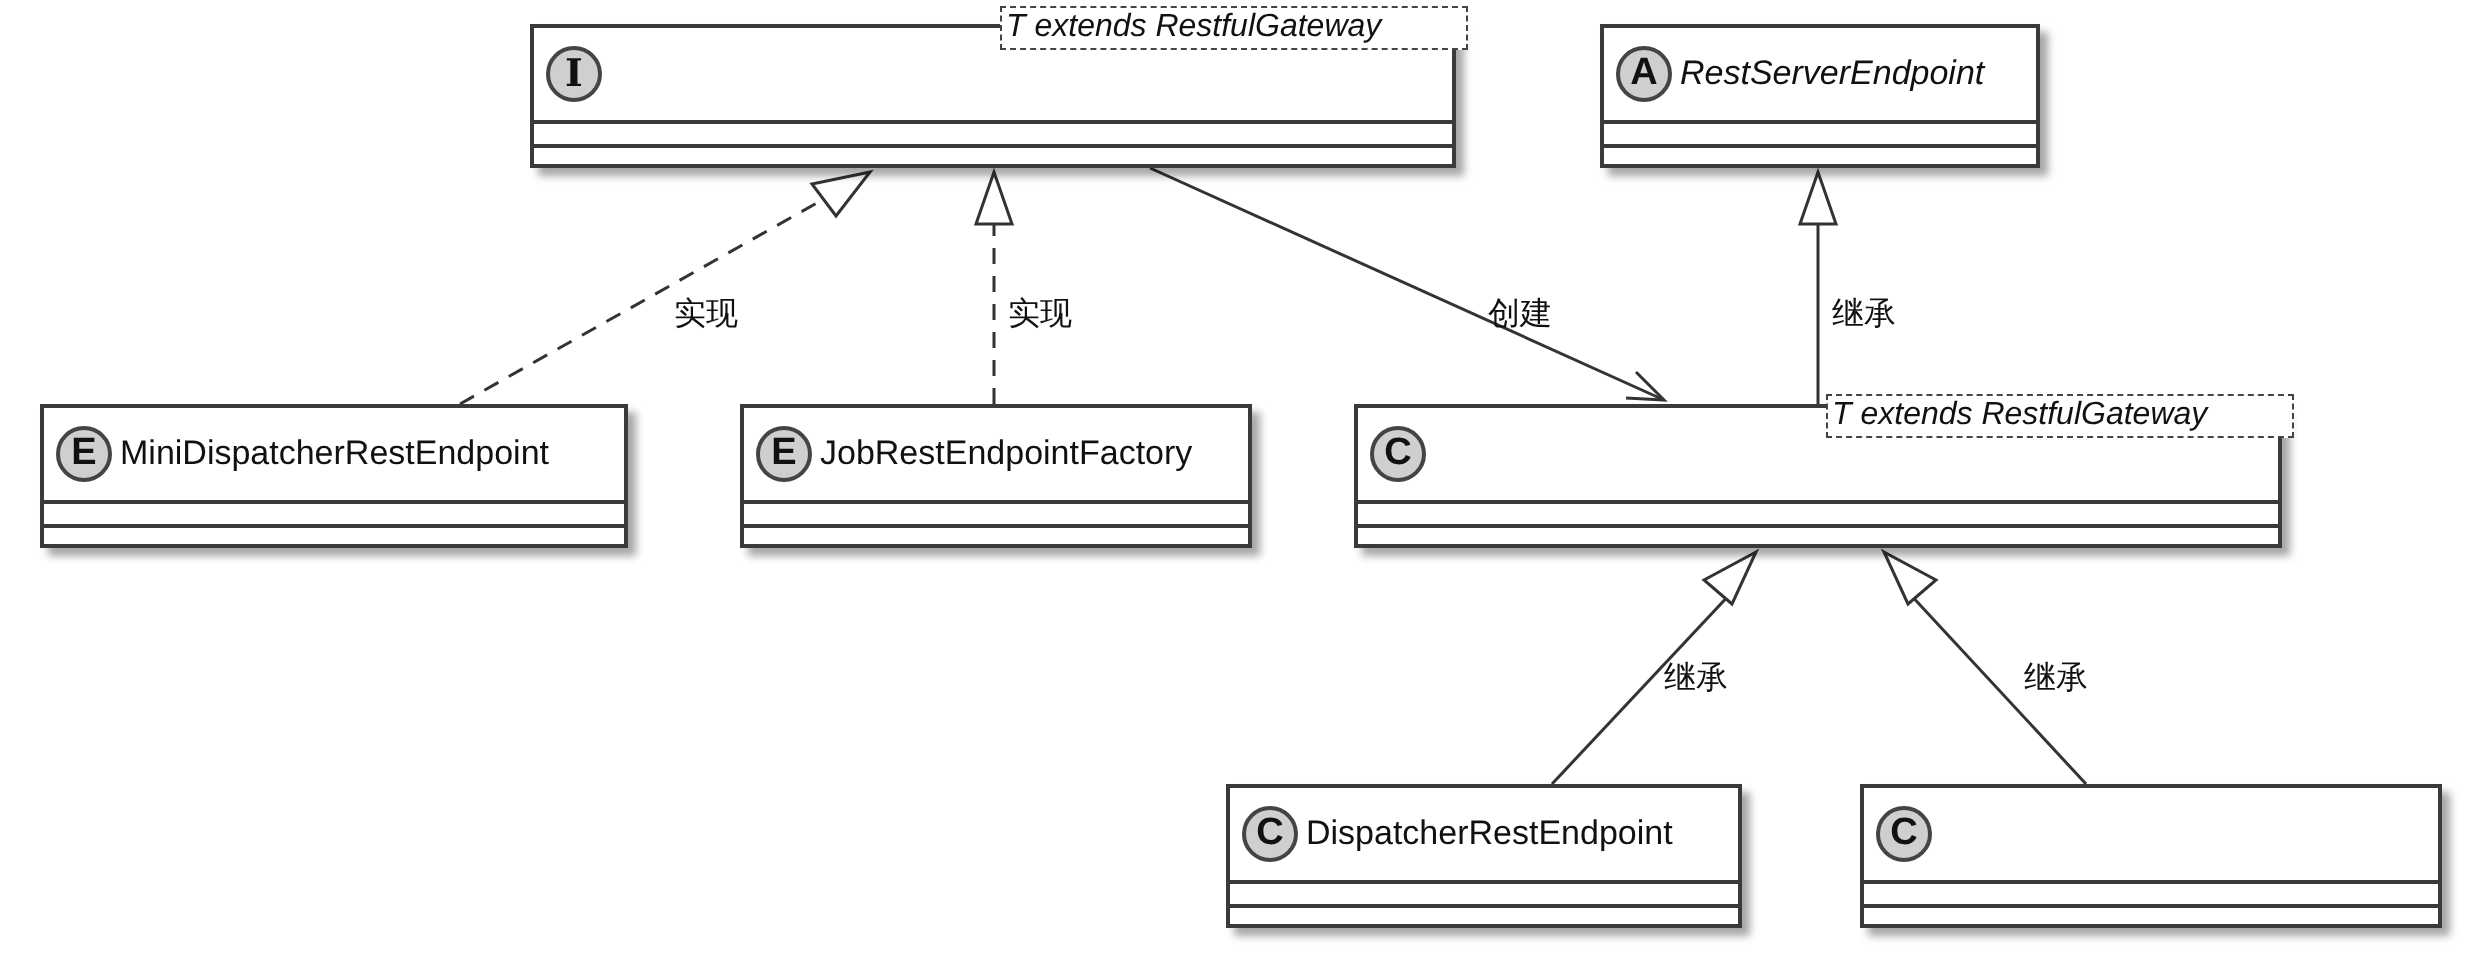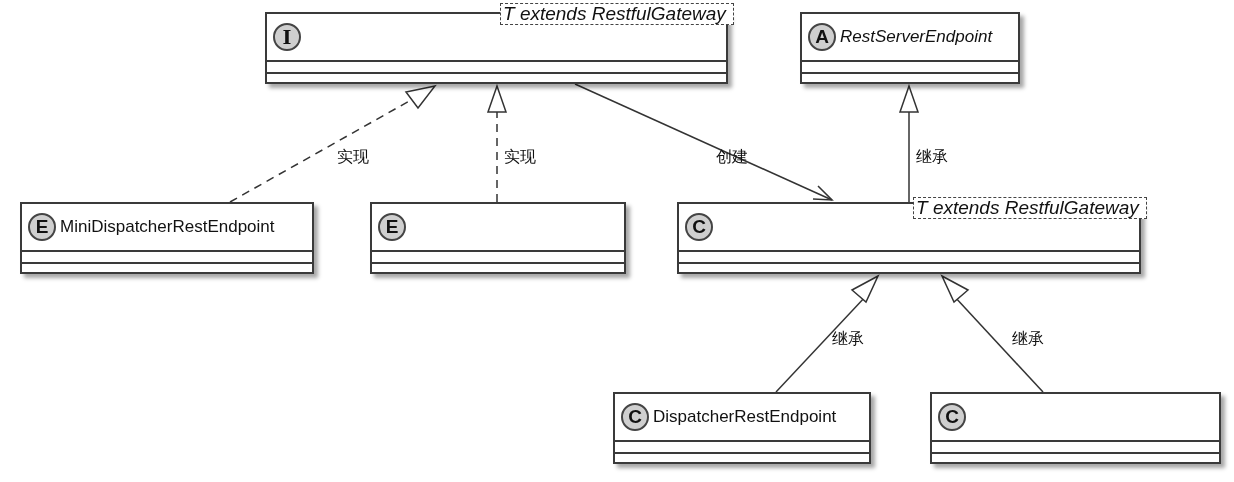--- a/index.html
+++ b/index.html
@@ -6,21 +6,21 @@
   body { width:1234px; height:482px; position:relative; overflow:hidden; font-family:"Liberation Sans", sans-serif; }
   svg { position:absolute; left:0; top:0; }
   .cls-box { position:absolute; background:#fff; border:2px solid #3a3a3a; box-shadow:4px 4px 4px rgba(0,0,0,0.35); box-sizing:border-box; }
   .cls-head { height:46px; display:flex; align-items:center; padding-left:6px; }
   .cls-sec { border-top:2px solid #3a3a3a; height:10px; }
   .cls-sec.last { height:8px; }
   .stereo { width:28px; height:28px; border-radius:50%; border:2px solid #444; background:#cfcfcf; display:flex; align-items:center; justify-content:center; font-weight:bold; font-size:19px; color:#111; box-sizing:border-box; flex:none; margin-right:4px; }
   .stereo.serif { font-family:"DejaVu Serif", serif; }
   .cls-name { font-size:17px; color:#111; white-space:nowrap; }
   .cls-name.italic { font-style:italic; }
-  .tmpl { position:absolute; background:#fff; border:1.5px dashed #444; font-style:italic; font-size:19px; color:#111; padding:0 2px; white-space:nowrap; line-height:20px; box-sizing:border-box; }
+  .tmpl { position:absolute; background:#fff; border:1.5px dashed #444; font-style:italic; font-size:16px; color:#111; padding:0 2px; white-space:nowrap; line-height:20px; box-sizing:border-box; }
   .edge-label { position:absolute; font-family:"DejaVu Sans", sans-serif; font-size:16px; color:#111; white-space:nowrap; }
 </style>
 </head>
 <body>
 
 <svg width="1234" height="482">
 
   <line x1="230" y1="202" x2="420" y2="95" stroke="#333" stroke-width="1.5" stroke-dasharray="8,6"></line>
   <polygon points="435,86 406,92 418,108" fill="#fff" stroke="#333" stroke-width="1.5"></polygon>
 
@@ -63,20 +63,21 @@
     <span class="stereo">E</span>
     <span class="cls-name">MiniDispatcherRestEndpoint</span>
   </div>
   <div class="cls-sec"></div>
   <div class="cls-sec last"></div>
 </div>
 
 <div class="cls-box" style="left:370px; top:202px; width:256px;">
   <div class="cls-head">
     <span class="stereo">E</span>
+    <span class="cls-name">JobRestEndpointFactory</span>
   </div>
   <div class="cls-sec"></div>
   <div class="cls-sec last"></div>
 </div>
 
 <div class="cls-box" style="left:677px; top:202px; width:464px;">
   <div class="cls-head">
     <span class="stereo">C</span>
   </div>
   <div class="cls-sec"></div>
@@ -96,16 +97,16 @@
 <div class="cls-box" style="left:930px; top:392px; width:291px;">
   <div class="cls-head">
     <span class="stereo">C</span>
   </div>
   <div class="cls-sec"></div>
   <div class="cls-sec last"></div>
 </div>
 
 <span class="edge-label" style="left:337px; top:147px;">实现</span>
 <span class="edge-label" style="left:504px; top:147px;">实现</span>
-<span class="edge-label" style="left:716px; top:147px;">创建</span>
+<span class="edge-label" style="left:744px; top:147px;">创建</span>
 <span class="edge-label" style="left:916px; top:147px;">继承</span>
 <span class="edge-label" style="left:832px; top:329px;">继承</span>
 <span class="edge-label" style="left:1012px; top:329px;">继承</span>
 
 </body></html>

